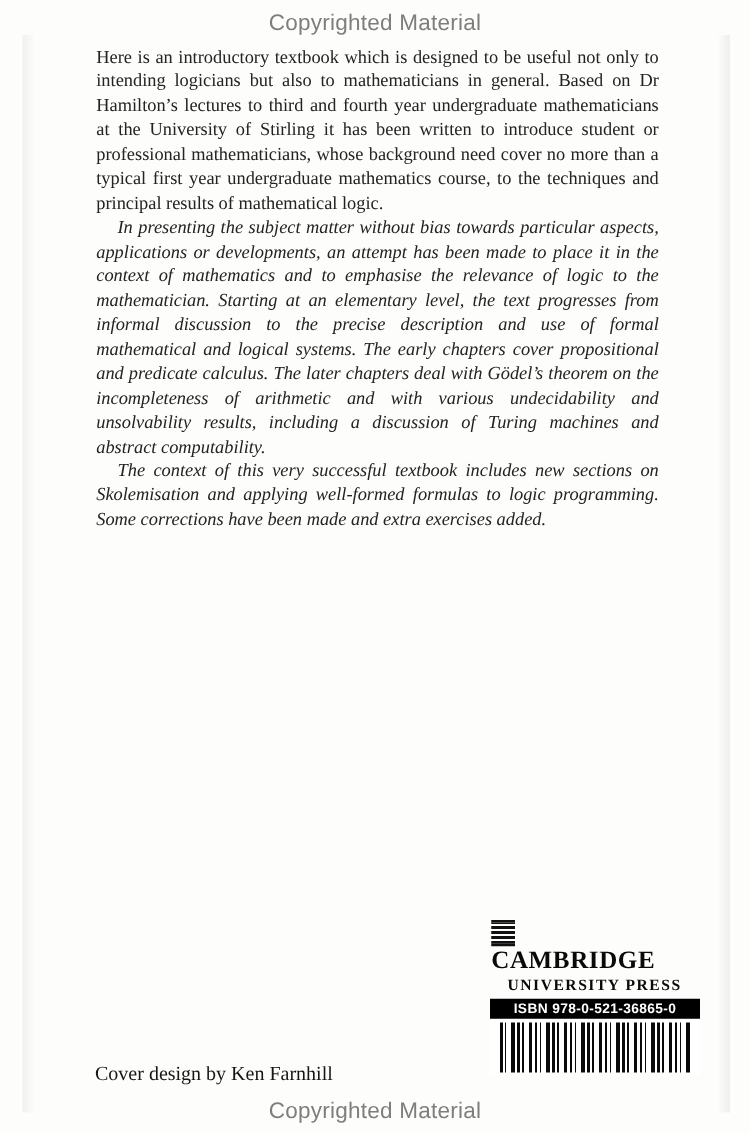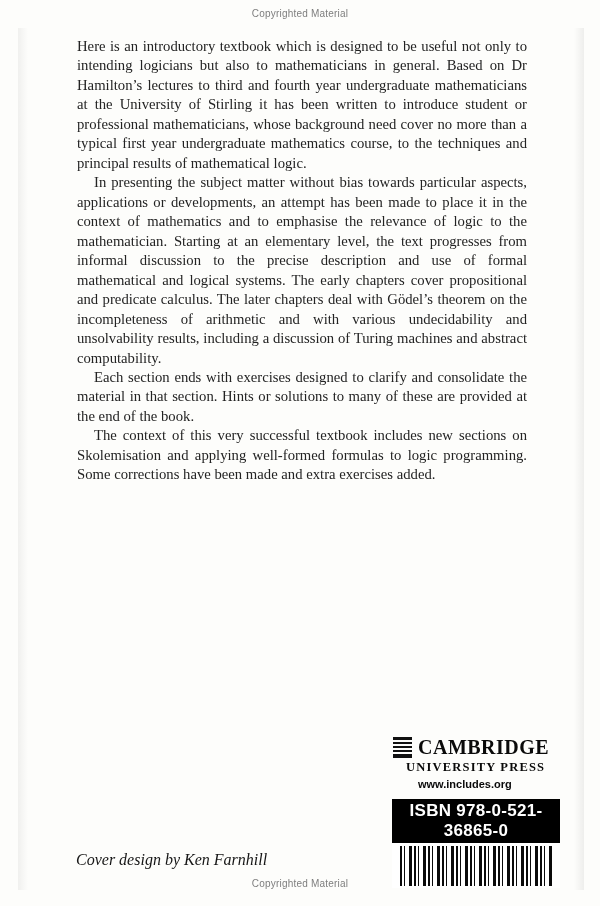--- a/index.html
+++ b/index.html
@@ -25,49 +25,50 @@
   .edge-right {
     position: absolute; top: 28px; right: 16px; width: 10px; height: 862px;
     background: linear-gradient(270deg, rgba(0,0,0,0.06), rgba(0,0,0,0));
     pointer-events: none;
   }
   .watermark {
     position: absolute;
     width: 100%;
     text-align: center;
     font-family: "Liberation Sans", sans-serif;
-    font-size: 10px;
+    font-size: 18px;
     color: #7e7e7e;
     letter-spacing: 0.2px;
   }
   .watermark.top { top: 8px; }
   .watermark.bottom { top: 878px; }
 
   .blurb {
     position: absolute;
     left: 77px;
     top: 37px;
     width: 450px;
     font-size: 14.7px;
     line-height: 1.325;
     text-align: justify;
     color: #232323;
   }
   .blurb p { margin: 0; }
-  .blurb p + p { text-indent: 17px; }
+  .blurb p + p { text-indent: 17px; font-style: italic; }
 
   .publisher {
     position: absolute;
     left: 393px;
     top: 736px;
     width: 170px;
   }
   .publisher-row {
     display: flex;
-    align-items: center;
+    align-items: flex-start;
+    flex-direction: column;
   }
   .cup-emblem {
     width: 19px;
     height: 17px;
     margin-right: 6px;
     background: repeating-linear-gradient(0deg, #111 0 2px, #fdfdfb 2px 4px);
     border-top: 2px solid #111;
     border-bottom: 2px solid #111;
   }
   .publisher-name {
@@ -101,21 +102,21 @@
     left: 392px;
     top: 799px;
     width: 168px;
     background: #ffffff;
   }
   .isbn-label {
     background: #000000;
     color: #ffffff;
     font-family: "Liberation Sans", sans-serif;
     font-weight: bold;
-    font-size: 17px;
+    font-size: 11px;
     text-align: center;
     padding: 2px 0 2px 0;
     letter-spacing: 0.3px;
   }
   .barcode {
     height: 40px;
     margin: 3px 8px 2px 8px;
     background:
       repeating-linear-gradient(90deg,
         #0a0a0a 0px, #0a0a0a 2px,
@@ -134,39 +135,37 @@
     color: #0a0a0a;
     padding-bottom: 3px;
     white-space: nowrap;
   }
 
   .cover-credit {
     position: absolute;
     left: 76px;
     top: 851px;
     font-family: "Liberation Serif", serif;
-    font-style: italic;
     font-size: 16px;
     color: #161616;
   }
 </style>
 </head>
 <body>
 
 <div class="page">
 
   <div class="edge-left"></div>
   <div class="edge-right"></div>
 
   <div class="watermark top">Copyrighted Material</div>
 
   <div class="blurb">
     <p>Here is an introductory textbook which is designed to be useful not only to intending logicians but also to mathematicians in general. Based on Dr Hamilton’s lectures to third and fourth year undergraduate mathematicians at the University of Stirling it has been written to introduce student or professional mathematicians, whose background need cover no more than a typical first year undergraduate mathematics course, to the techniques and principal results of mathematical logic.</p>
     <p>In presenting the subject matter without bias towards particular aspects, applications or developments, an attempt has been made to place it in the context of mathematics and to emphasise the relevance of logic to the mathematician. Starting at an elementary level, the text progresses from informal discussion to the precise description and use of formal mathematical and logical systems. The early chapters cover propositional and predicate calculus. The later chapters deal with Gödel’s theorem on the incompleteness of arithmetic and with various undecidability and unsolvability results, including a discussion of Turing machines and abstract computability.</p>
-    <p>Each section ends with exercises designed to clarify and consolidate the material in that section. Hints or solutions to many of these are provided at the end of the book.</p>
     <p>The context of this very successful textbook includes new sections on Skolemisation and applying well-formed formulas to logic programming. Some corrections have been made and extra exercises added.</p>
   </div>
 
   <div class="publisher">
     <div class="publisher-row">
       <span class="cup-emblem"></span>
       <span class="publisher-name">CAMBRIDGE</span>
     </div>
     <div class="publisher-subtitle">UNIVERSITY PRESS</div>
     <div class="publisher-site">www.includes.org</div>

